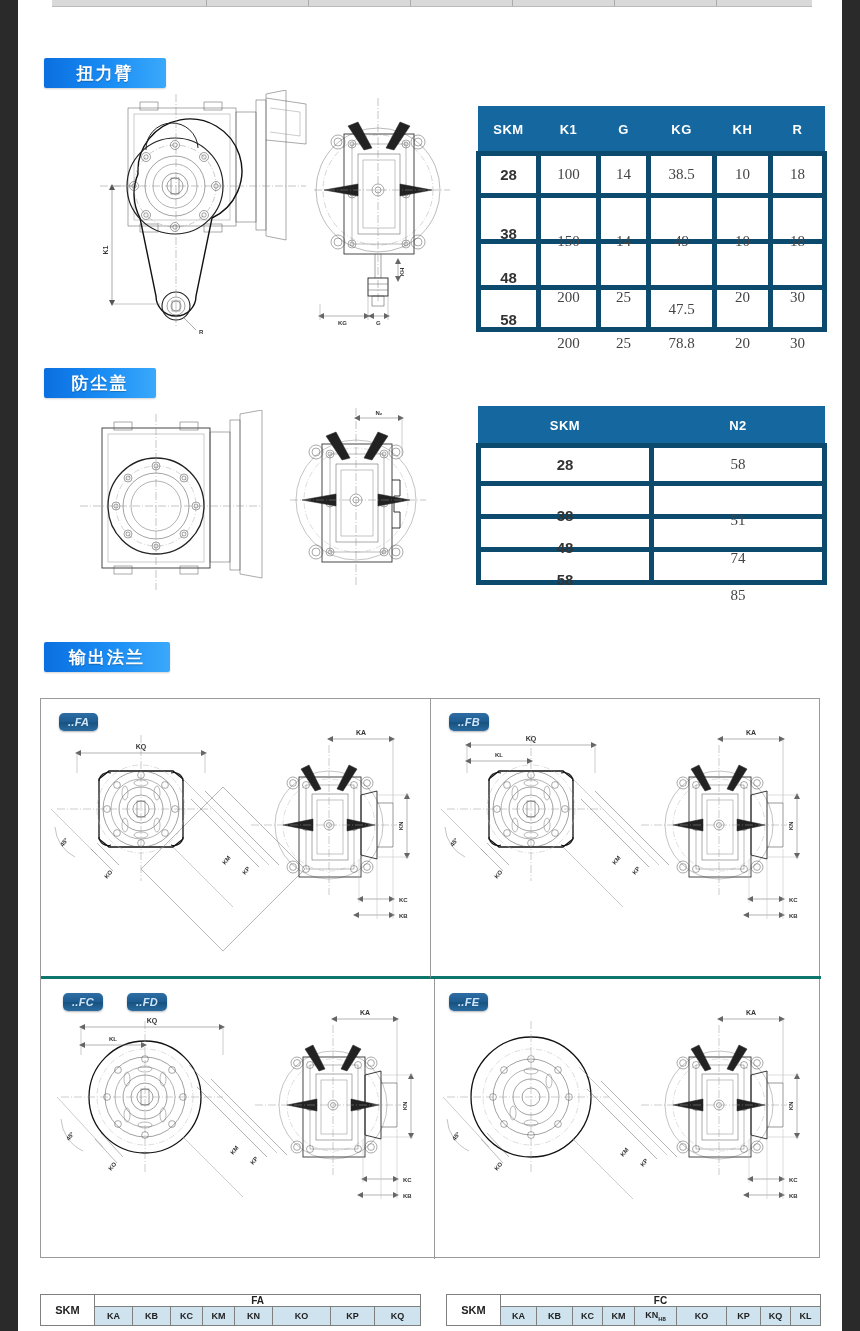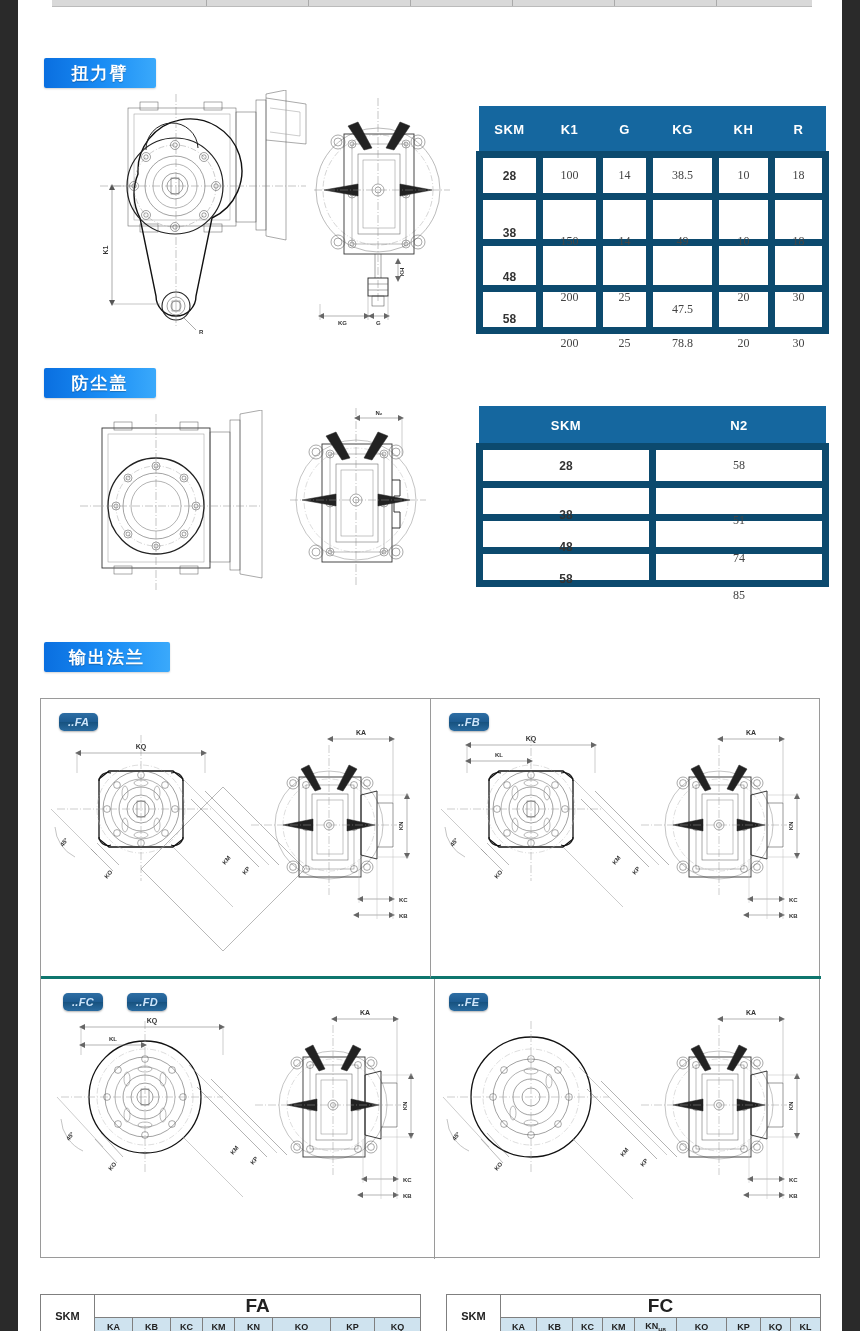--- a/index.html
+++ b/index.html
@@ -69,23 +69,23 @@
   .dtable th {
     background: #15679f;
     color: #ffffff;
     font-size: 13px;
     font-weight: bold;
     letter-spacing: .5px;
     border: 1px solid #15679f;
     padding: 0;
   }
   .dtable td {
-    border: 7px solid #0c4a6e;
+    border: 5px solid #0c4a6e;
     color: #444;
-    font-size: 12px;
+    font-size: 15px;
     text-align: center;
     background: #fff;
     padding: 8px;
     font-family: "Liberation Serif", serif;
   }
   .dtable td.k {
     font-weight: bold;
     font-family: "Liberation Sans", sans-serif;
     color: #333;
   }
@@ -141,21 +141,21 @@
   }
   .btable td, .btable th {
     border: 1px solid #7f7f7f;
     font-size: 11px;
     text-align: center;
     padding: 0;
     color: #222;
     background: #fff;
     font-weight: bold;
   }
-  .btable .grp { font-size: 19px; }
+  .btable .grp { font-size: 10px; }
   .btable .sub {
     background: #cfe3ef;
     font-size: 9px;
     font-weight: bold;
   }
   .btable .sub sub { font-size: 6px; }
 </style>
 </head>
 <body>
 
@@ -163,21 +163,21 @@
 
   <div class="top-strip">
     <div class="vdiv" style="left:154px"></div>
     <div class="vdiv" style="left:256px"></div>
     <div class="vdiv" style="left:358px"></div>
     <div class="vdiv" style="left:460px"></div>
     <div class="vdiv" style="left:562px"></div>
     <div class="vdiv" style="left:664px"></div>
   </div>
 
-  <div class="banner" style="left:26px; top:58px; width:112px;">
+  <div class="banner" style="left:26px; top:58px; width:122px;">
     <span>扭力臂</span>
   </div>
 
   <div class="draw" style="left:82px; top:90px;">
     <svg width="250" height="245" viewBox="0 0 250 245">
       <g fill="none" stroke="#555" stroke-width="0.5">
 
         <rect x="28" y="18" width="108" height="118"></rect>
         <rect x="34" y="24" width="96" height="106" stroke="#999"></rect>
 

